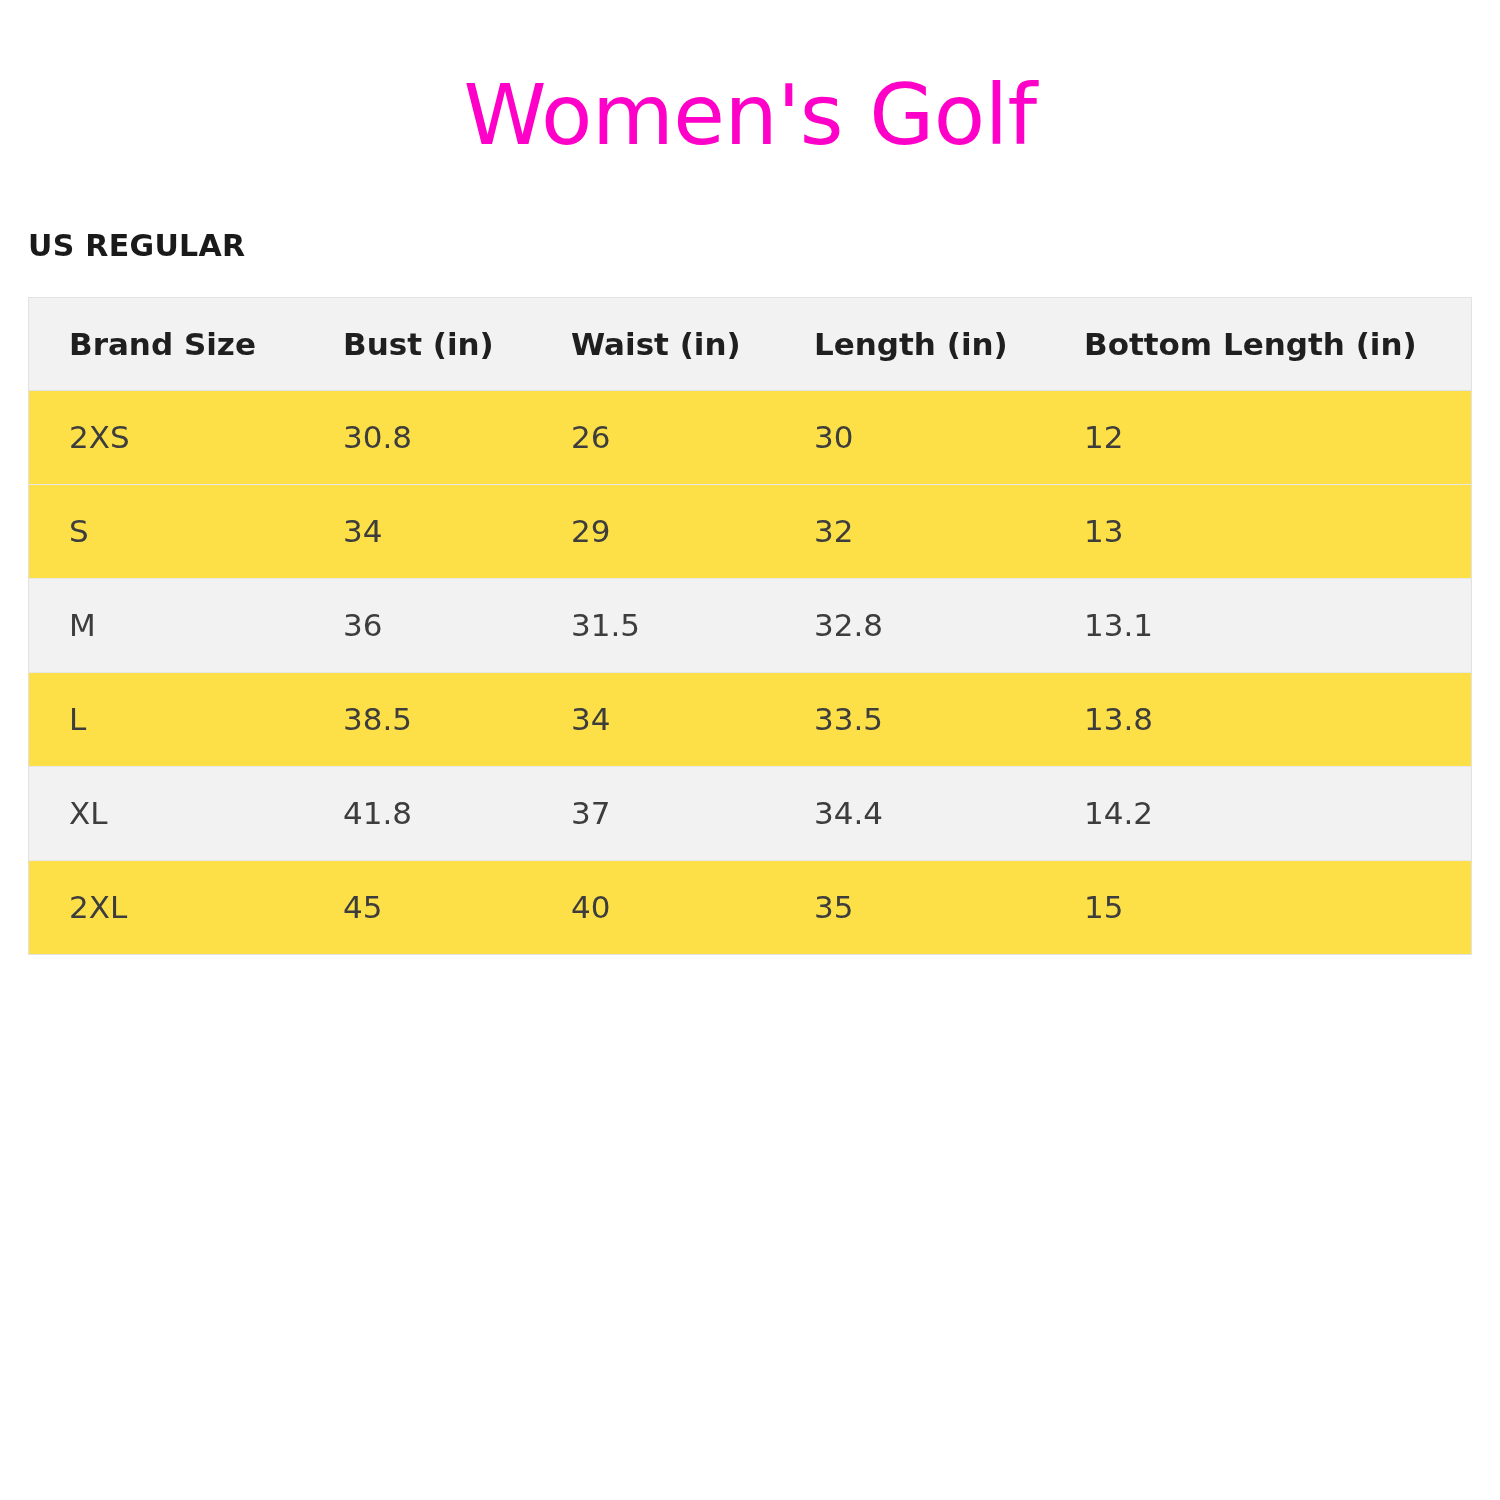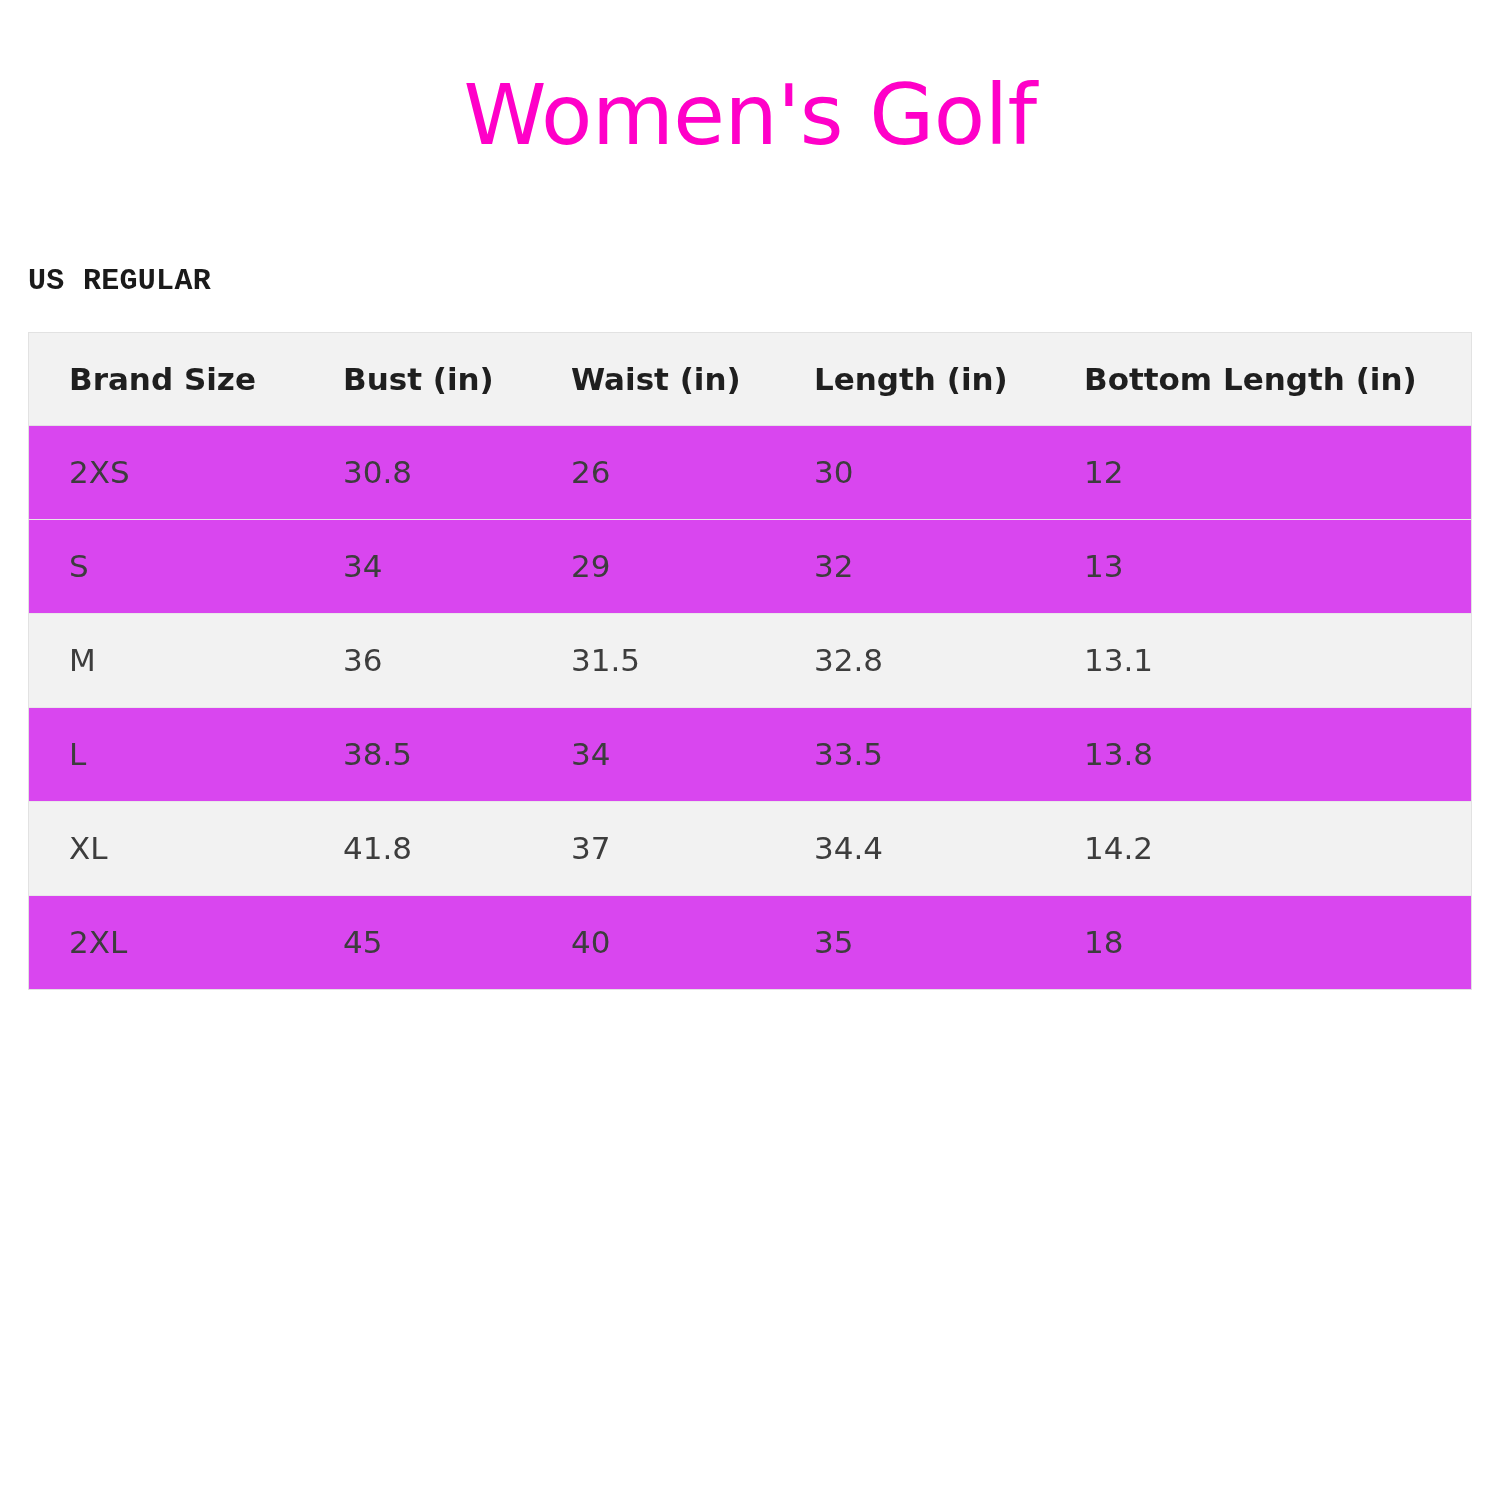--- a/index.html
+++ b/index.html
@@ -27,27 +27,26 @@
   .title-line {
     color: #ff00c8;
     font-family: "DejaVu Sans", "Liberation Sans", sans-serif;
     font-size: 84px;
     font-weight: 400;
     line-height: 1.33;
     letter-spacing: -0.5px;
     white-space: nowrap;
   }
   .section-label {
-    margin-top: 92px;
+    margin-top: 56px;
     margin-left: 28px;
     font-size: 30px;
     font-weight: bold;
     color: #1a1a1a;
     letter-spacing: 0.3px;
-    font-family: Liberation Mono, monospace;
   }
   .table-wrap {
     margin: 34px 28px 1px 28px;
     border: 1px solid #e2e2e2;
   }
   table.size-chart {
     width: 100%;
     border-collapse: collapse;
     table-layout: fixed;
   }
@@ -66,21 +65,21 @@
     color: #1f1f1f;
     height: 92px;
     font-size: 31px;
     border-bottom: 1px solid #e2e2e2;
   }
   table.size-chart tbody td {
     color: #3d3d3d;
     font-weight: 400;
   }
   table.size-chart tbody tr.odd td {
-    background: #d946ef;
+    background: #fde047;
   }
   table.size-chart tbody tr.even td {
     background: #f2f2f2;
   }
   table.size-chart tbody tr:last-child td {
     border-bottom: none;
   }
   col.c0 { width: 274px; }
   col.c1 { width: 228px; }
   col.c2 { width: 243px; }
@@ -150,19 +149,19 @@
           <td>41.8</td>
           <td>37</td>
           <td>34.4</td>
           <td>14.2</td>
         </tr>
         <tr class="odd">
           <td>2XL</td>
           <td>45</td>
           <td>40</td>
           <td>35</td>
-          <td>18</td>
+          <td>15</td>
         </tr>
       </tbody>
     </table>
   </div>
 
 </div>
 
 </body></html>

